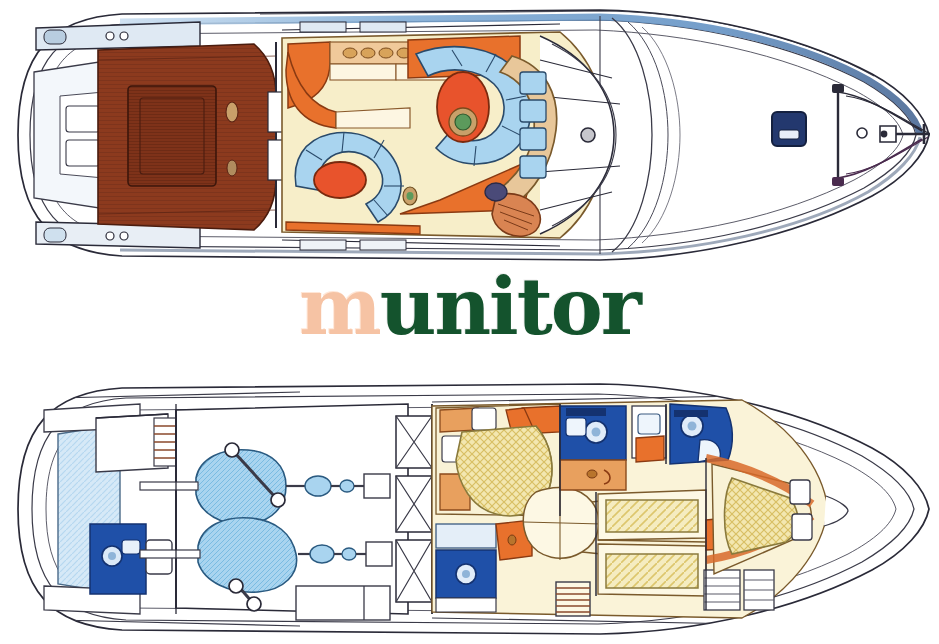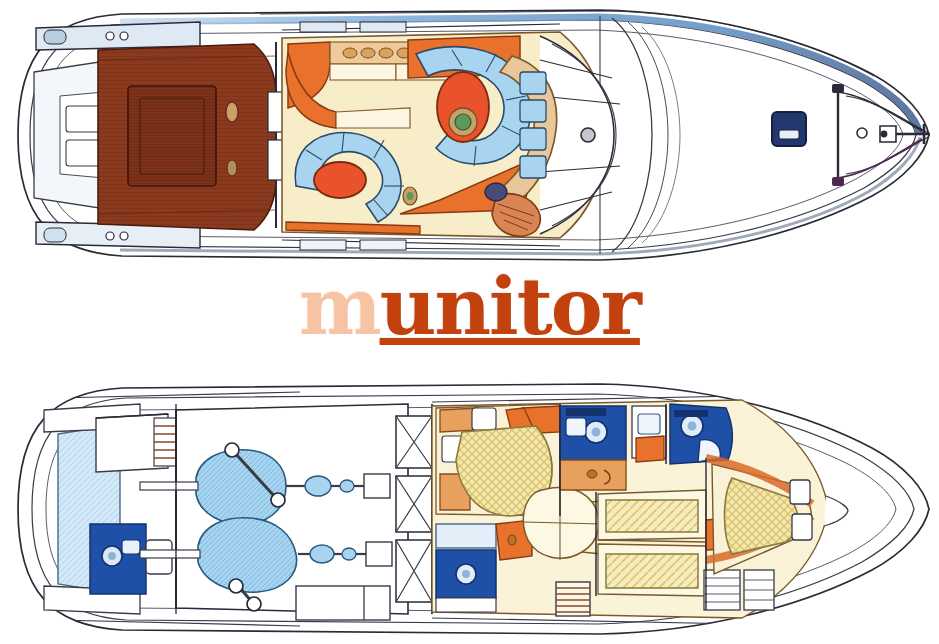--- a/index.html
+++ b/index.html
@@ -20,21 +20,21 @@
   .wm-text{
     font-family:"DejaVu Serif", serif;
     font-weight:bold;
     font-size:78px;
     letter-spacing:-2px;
     line-height:1;
     white-space:nowrap;
     user-select:none;
   }
   .wm-m{color:#f6c3a4;text-shadow:2px 2px 0 #ffffff, -1px -1px 0 #ffe6d6;}
-  .wm-rest{color:#c2410c;text-shadow:2px 3px 0 #ffffff, -1px -1px 0 #efefef;text-decoration:underline;}
+  .wm-rest{color:#14532d;text-shadow:2px 3px 0 #ffffff, -1px -1px 0 #efefef;}
   svg{display:block;}
 </style>
 </head>
 <body>
 
 <div id="stage">
 
   <div class="plan" id="plan-main">
   <svg viewBox="0 0 939 270" width="939" height="270" xmlns="http://www.w3.org/2000/svg">
     <defs>

